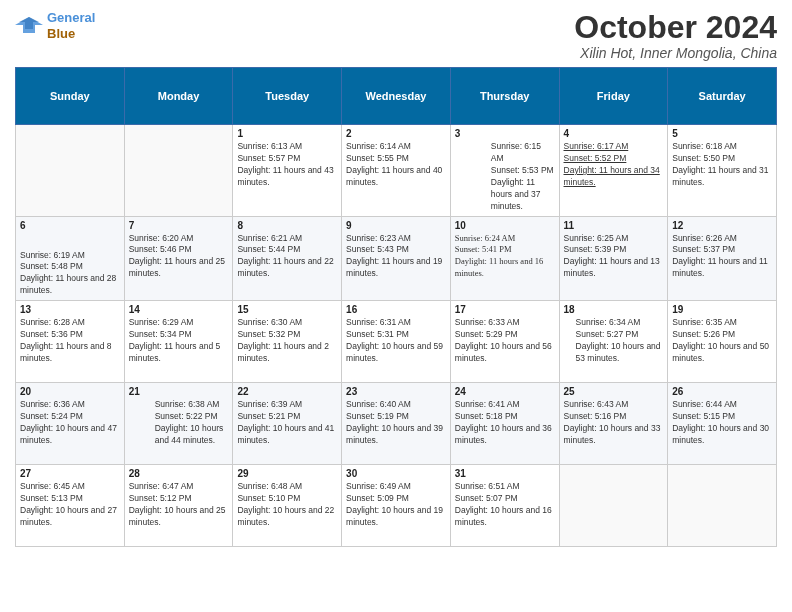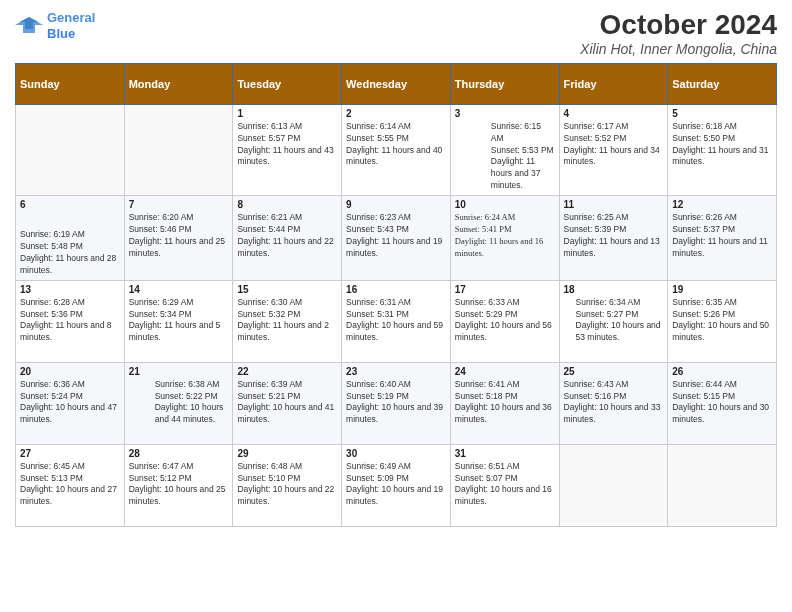--- a/index.html
+++ b/index.html
@@ -37,40 +37,40 @@
       color: #4a90d9;
     }
     .logo-bird {
       width: 28px;
       height: 22px;
     }
     .title-block {
       text-align: right;
     }
     .month-title {
-      font-size: 28px;
+      font-size: 32px;
       font-weight: bold;
       color: #333;
       line-height: 1.1;
     }
     .location {
       font-size: 14px;
       color: #555;
       font-style: italic;
     }
     .calendar {
       width: 100%;
       border-collapse: collapse;
       font-size: 9.5px;
     }
     .calendar th {
-      background: #a16207;
+      background: #0369a1;
       color: #fff;
-      padding: 14px 4px;
-      text-align: left;
+      padding: 22px 4px;
+      text-align: center;
       font-size: 11px;
       font-weight: bold;
       border: 1px solid #3a6aaa;
     }
     .calendar td {
       border: 1px solid #ccc;
       vertical-align: top;
       padding: 3px 4px;
       width: calc(100% / 7);
       height: 82px;
@@ -99,21 +99,21 @@
 
 <div class="page">
   <div class="header">
     <div class="logo">
       <svg class="logo-bird" viewBox="0 0 28 22" xmlns="http://www.w3.org/2000/svg">
         <polygon points="14,2 28,10 20,10 20,18 8,18 8,10 0,10" fill="#4a90d9" opacity="0.85"></polygon>
         <polygon points="14,2 24,7 18,7 18,14 10,14 10,7 4,7" fill="#2a70b8" opacity="0.6"></polygon>
       </svg>
       <div class="logo-text">
         <div><span>General</span></div>
-        <div><span style="color:#3b82f6;">Blue</span></div>
+        <div><span style="color:#a16207;">Blue</span></div>
       </div>
     </div>
     <div class="title-block">
       <div class="month-title">October 2024</div>
       <div class="location">Xilin Hot, Inner Mongolia, China</div>
     </div>
   </div>
 
   <table class="calendar">
     <thead>
@@ -144,21 +144,21 @@
 Daylight: 11 hours and 40 minutes.</div>
           </td>
           <td>
             <div class="day-num">3</div>
             <div class="day-info" style="white-space: pre-line; margin-left: 36px;">Sunrise: 6:15 AM
 Sunset: 5:53 PM
 Daylight: 11 hours and 37 minutes.</div>
           </td>
           <td>
             <div class="day-num">4</div>
-            <div class="day-info" style="white-space: pre-line;">Sunrise: 6:17 AM
+            <div class="day-info" style="white-space: pre-line; text-decoration: underline;">Sunrise: 6:17 AM
 Sunset: 5:52 PM
 Daylight: 11 hours and 34 minutes.</div>
           </td>
           <td>
             <div class="day-num">5</div>
             <div class="day-info" style="white-space: pre-line;">Sunrise: 6:18 AM
 Sunset: 5:50 PM
 Daylight: 11 hours and 31 minutes.</div>
           </td>
         </tr>

